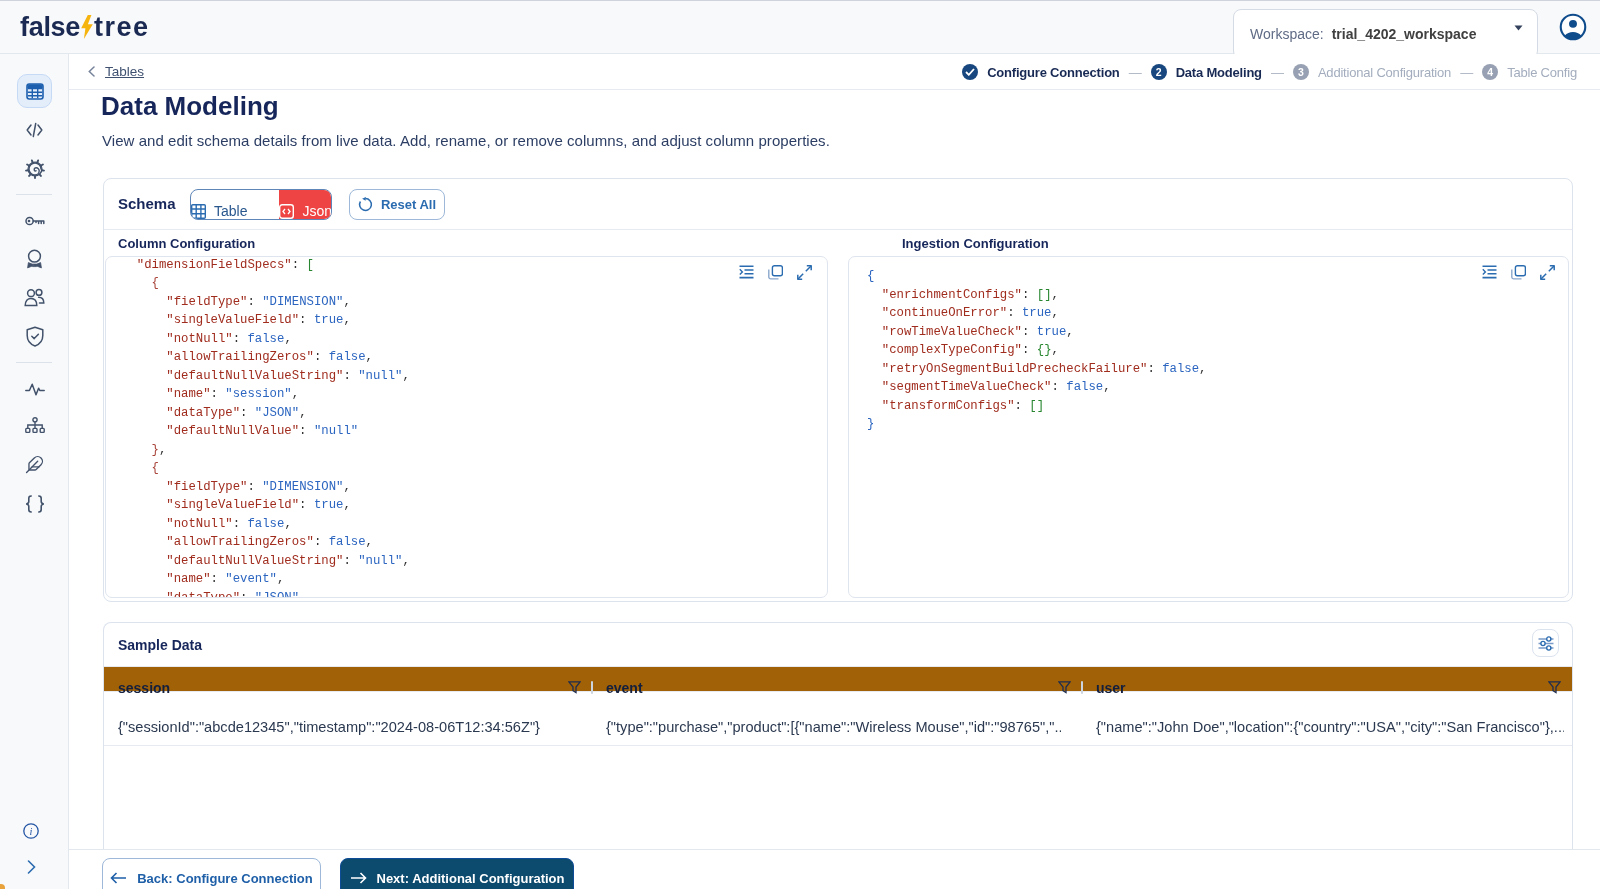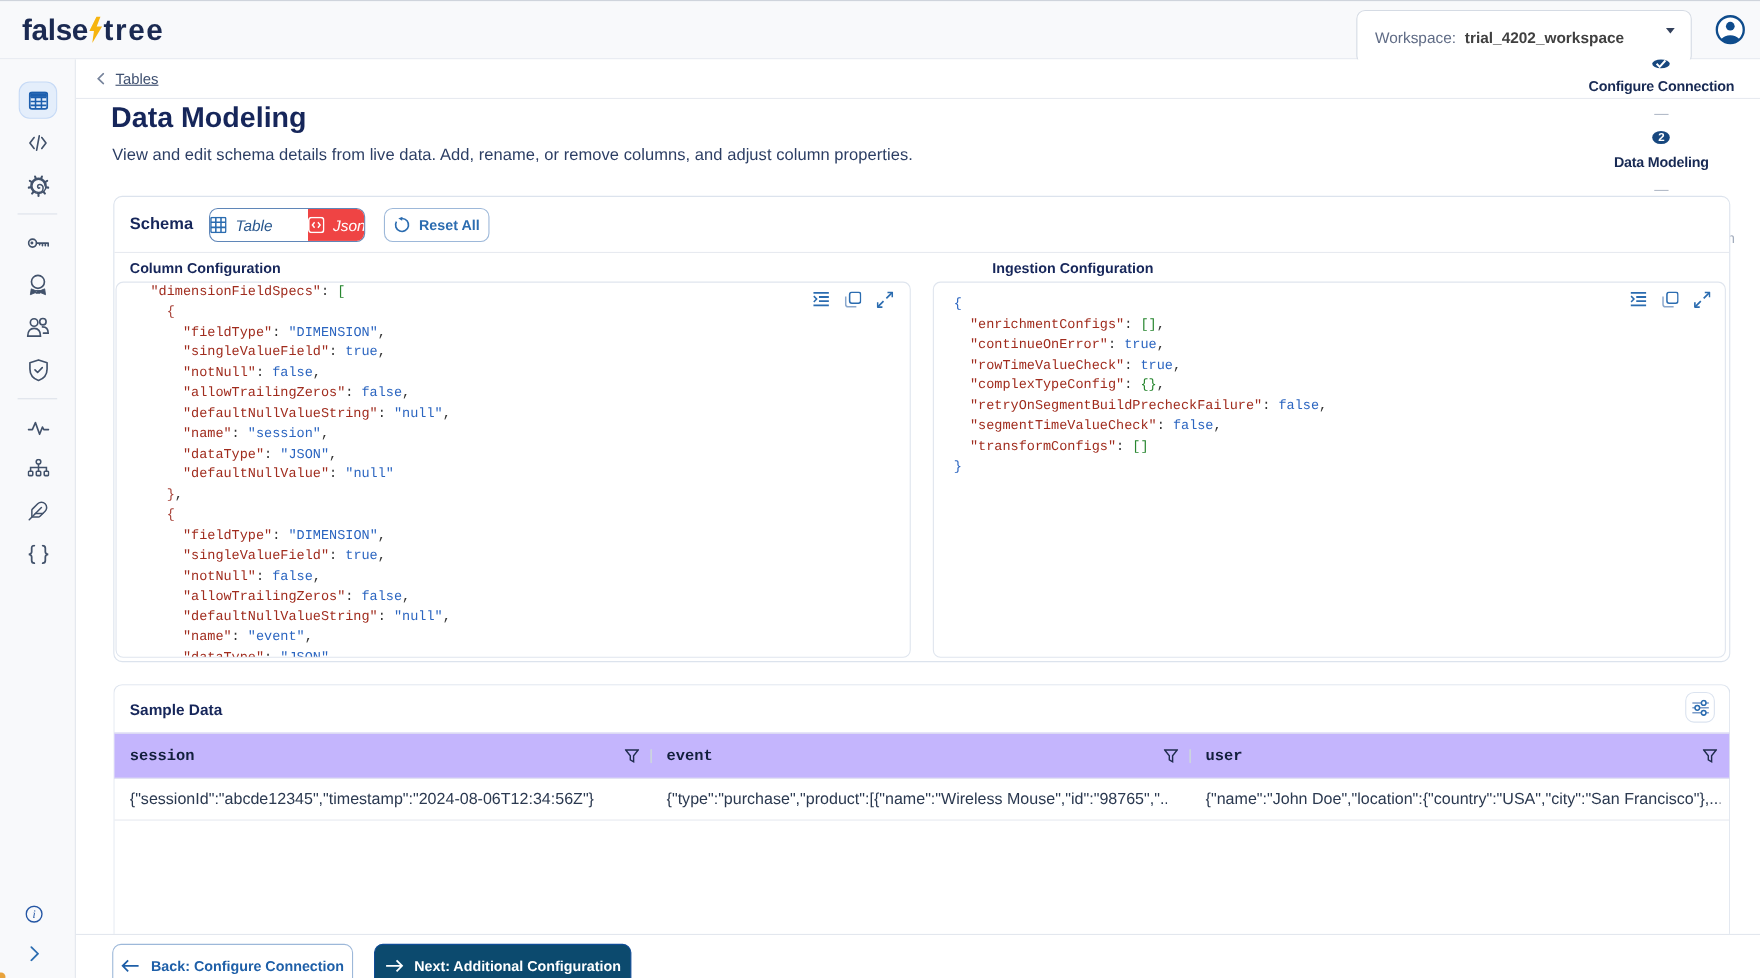--- a/index.html
+++ b/index.html
@@ -16,36 +16,36 @@
   
   #sidebar { left:0; top:54px; width:69px; height:835px; background:#f8f9fb; border-right:1px solid #e3e7ee; }
   .sideicon { position:absolute; left:0; width:69px; display:flex; justify-content:center; }
   .sep { position:absolute; left:16px; width:36px; border-top:1px solid #dde1e9; }
   #selbox { position:absolute; left:17px; top:20px; width:35px; height:34px; background:#e4eefb; border:1px solid #c6daf6; border-radius:10px; display:flex; align-items:center; justify-content:center; }
   
   #crumbrow { left:69px; top:54px; width:1531px; height:36px; background:#fff; border-bottom:1px solid #e7eaf0; }
   #crumb { position:absolute; left:19px; top:10px; display:flex; align-items:center; gap:10px; }
   #crumb span.tl { color:#3f5070; font-size:13.5px; text-decoration:underline; }
   
-  #stepper { position:absolute; right:23px; top:0px; height:36px; display:flex; align-items:center; gap:9px;flex-direction:column; }
+  #stepper { position:absolute; right:23px; top:0px; height:36px; display:flex; align-items:center; gap:9px; }
   .stc { width:16px; height:16px; border-radius:50%; display:flex; align-items:center; justify-content:center; color:#fff; font-size:11px; font-weight:bold; }
   .stc.on { background:#17477e; }
   .stc { font-size:10.5px; }
   .stc.off { background:#98a1b3; }
   .stl { font-size:13px; font-weight:bold; color:#182a54; letter-spacing:-0.2px; white-space:nowrap; }
   .stl.off { color:#a3adbd; font-weight:normal; }
   .stdash { color:#aab3c2; font-size:13px; margin:0; }
   
   #title { left:101px; top:91px; font-size:26px; font-weight:bold; color:#16265a; }
   #desc { left:102px; top:132px; font-size:15px; letter-spacing:0.05px; color:#2c3e64; }
   
   #schemacard { left:103px; top:178px; width:1470px; height:424px; border:1px solid #dce3ed; border-radius:8px; background:#fff; }
   #schemalabel { position:absolute; left:14px; top:16px; font-size:15px; font-weight:bold; color:#16265a; }
   #toggle { position:absolute; left:86px; top:10px; width:142px; height:31px; border:1px solid #5f86b8; border-radius:8px; display:flex; overflow:hidden; background:#fff; }
-  #toggle .seg { display:flex; align-items:center; justify-content:center; gap:8px; font-size:14px;font-style:italic; }
+  #toggle .seg { display:flex; align-items:flex-end; justify-content:center; gap:8px; font-size:14px; }
   #toggle .t { width:73px; color:#29578e; }
   #toggle .j { width:67px; background:#ef4444; color:#fff;margin-left:32px; }
   #resetbtn { position:absolute; left:245px; top:10px; width:96px; height:31px; border:1px solid #9db8d9; border-radius:8px; background:#fff; display:flex; align-items:center; justify-content:center; gap:8px; color:#2b6cb0; font-size:13px; font-weight:bold; }
   #schemadiv { position:absolute; left:0; top:50px; width:100%; border-top:1px solid #e7eaf0; }
   .paneltitle { position:absolute; top:57px; font-size:13px; font-weight:bold; color:#16265a; }
   .codepanel { position:absolute; top:77px; height:342px; border:1px solid #dfe5ee; border-radius:7px; background:#fff; overflow:hidden; }
   #colpanel { left:1px; width:723px; }
   #ingpanel { left:744px; width:721px; }
   pre.code { font-family:"Liberation Mono", monospace; font-size:12.3px; line-height:18.5px; color:#333; }
   #colcode { position:absolute; left:16px; top:-1.5px; }
@@ -53,21 +53,21 @@
   .k { color:#a02c1e; }
   .s { color:#2b65c0; }
   .b { color:#2b65c0; }
   .g { color:#27862f; }
   .r { color:#a84339; }
   .panelicons { position:absolute; top:8px; display:flex; gap:14px; }
   
   #samplecard { left:103px; top:622px; width:1470px; height:227px; border:1px solid #dce3ed; border-bottom:none; border-radius:8px 8px 0 0; background:#fff; }
   #samplelabel { position:absolute; left:14px; top:14px; font-size:14px; font-weight:bold; color:#16265a; }
   #samplebtn { position:absolute; right:13px; top:6px; width:27px; height:28px; border:1px solid #dbe3ef; border-radius:8px; display:flex; align-items:center; justify-content:center; }
-  #thead { position:absolute; left:0; top:43px; width:100%; height:42px; background:#c4b5fd; border-top:1px solid #e7eaf0; border-bottom:1px solid #e7eaf0;font-family:Liberation Mono, monospace; }
+  #thead { position:absolute; left:0; top:43px; width:100%; height:26px; background:#a16207; border-top:1px solid #e7eaf0; border-bottom:1px solid #e7eaf0; }
   .th { position:absolute; top:13px; font-size:14px; font-weight:bold; color:#131f3d; }
   .funnel { position:absolute; top:14px; }
   .colsep { position:absolute; top:14px; height:13px; border-left:2px solid #ccd4df; border-radius:1px; }
   #trow { position:absolute; left:0; top:85px; width:100%; height:38px; border-bottom:1px solid #e7eaf0; }
   .td { position:absolute; top:11px; font-size:14.6px; color:#2b3950; white-space:nowrap; overflow:hidden; }
   
   #footline { left:69px; top:849px; width:1531px; border-top:1px solid #e3e7ee; }
   .btn { position:absolute; top:858px; height:40px; border-radius:8px; display:flex; align-items:center; justify-content:center; gap:10px; font-size:13px; font-weight:bold; white-space:nowrap; }
   #backbtn { left:102px; width:219px; background:#fff; border:1px solid #9db8d9; color:#1e5fa8; }
   #nextbtn { left:340px; width:234px; background:#0c4a6e; border:1px solid #0f4c97; color:#fff; }

